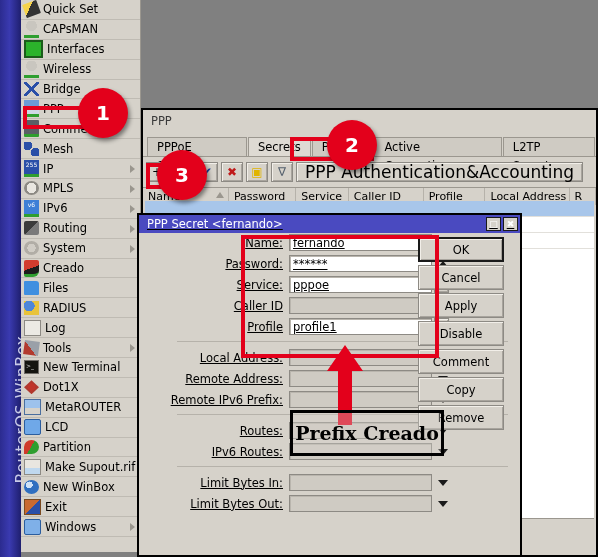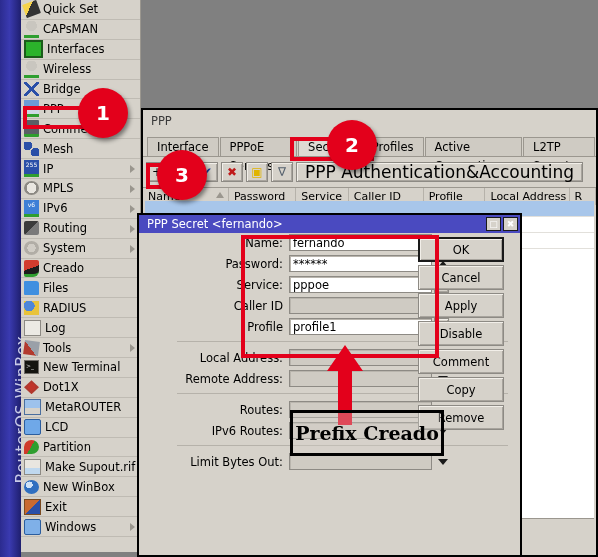--- a/index.html
+++ b/index.html
@@ -93,21 +93,21 @@
   }
   .sortmark{position:absolute;right:4px;top:4px;width:0;height:0;
     border-left:4px solid transparent;border-right:4px solid transparent;border-bottom:6px solid #9b978f;}
   #listarea{position:absolute;left:2px;top:91px;right:2px;bottom:2px;background:#fff;}
   .lrow{height:15px;border-bottom:1px solid #e2e0db;}
   .lrow.sel{background:#a8c6ea;}
   #listfoot{position:absolute;left:2px;bottom:2px;right:2px;height:34px;background:#d6d2ca;border-top:1px solid #9b978f;}
   
   #secret{
     position:absolute;left:137px;top:213px;width:385px;height:344px;
-    background:#d6d2ca;border:2px solid #000;box-sizing:border-box;
+    background:#d6d2ca;border:2px solid #000;box-sizing:border-box;text-decoration:underline;
   }
   #sectitle{
     height:18px;background:#4a4ac0;display:flex;align-items:center;
     padding:0 2px 0 8px;color:#fff;font-size:11.5px;
   }
   #sectitle .sp{flex:1;}
   .winbtn{
     width:15px;height:14px;background:#d6d2ca;border:1px solid #1a1a1a;
     display:flex;align-items:center;justify-content:center;font-size:9px;margin-left:2px;
     box-sizing:border-box;
@@ -276,21 +276,20 @@
     <div class="mitem">
       <span class="mico ic-win"></span>
       <span class="lbl">Windows</span>
       <span class="arrowr"></span>
     </div>
   </div>
 
 <div id="pppwin">
   <div id="ppptitle">PPP</div>
   <div id="ppptabs">
-      <div class="tab">Interface</div>
       <div class="tab">PPPoE Servers</div>
       <div class="tab active">Secrets</div>
       <div class="tab">Profiles</div>
       <div class="tab">Active Connections</div>
       <div class="tab">L2TP Secrets</div>
     </div>
   <div id="ppptoolbar">
     <div class="tbtn">+</div>
     <div class="tbtn">−</div>
     <div class="tbtn" style="color:#1b3fa0;">✔</div>
@@ -365,36 +364,50 @@
             <span class="tri-d"></span>
           </div>
         </div>
         <div class="frow">
           <div class="flabel">Remote Address:</div>
           <div class="finput dis"></div>
           <div class="caretonly">
             <span class="tri-d"></span>
           </div>
         </div>
+        <div class="frow">
+          <div class="flabel">Remote IPv6 Prefix:</div>
+          <div class="finput dis"></div>
+          <div class="caretonly">
+            <span class="tri-d"></span>
+          </div>
+        </div>
         <div class="sep"></div>
         <div class="frow">
           <div class="flabel">Routes:</div>
           <div class="finput dis"></div>
           <div class="caretonly">
             <span class="tri-d"></span>
           </div>
         </div>
         <div class="frow">
           <div class="flabel">IPv6 Routes:</div>
           <div class="finput dis"></div>
           <div class="caretonly">
             <span class="tri-d"></span>
           </div>
         </div>
         <div class="sep"></div>
+        <div class="frow">
+          <div class="flabel">Limit Bytes In:</div>
+          <div class="finput dis"></div>
+          <div class="caretonly">
+            <span class="tri-d"></span>
+          </div>
+        </div>
         <div class="frow">
           <div class="flabel">Limit Bytes Out:</div>
           <div class="finput dis"></div>
           <div class="caretonly">
             <span class="tri-d"></span>
           </div>
         </div>
       </div>
     <div id="btncol">
         <div class="dbtn def">OK</div>

